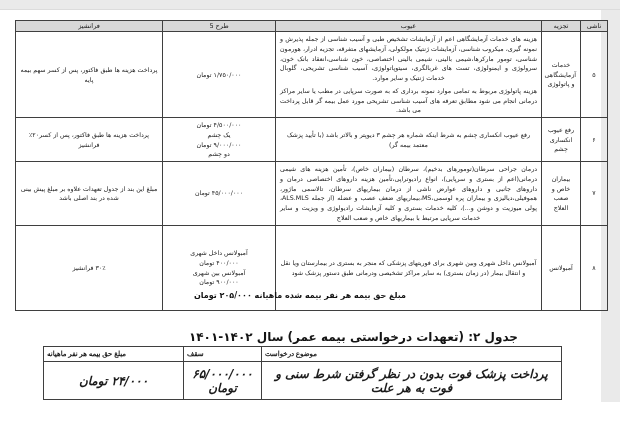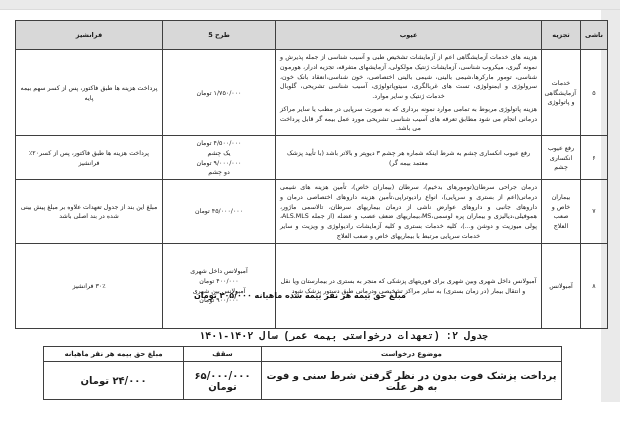--- a/index.html
+++ b/index.html
@@ -19,22 +19,22 @@
   }
   .right-strip {
     position:absolute; left:601px; top:10px; width:19px; height:392px;
     background:#eaeaea;
   }
   
   .main-table-wrap { position:absolute; top:20px; right:12px; width:592px; }
   table { border-collapse:collapse; table-layout:fixed; width:100%; }
   td, th { border:0.8px solid #3f3f3f; vertical-align:middle; overflow:hidden; }
   .t1 th {
-    background:#d8d8d8; font-weight:bold; font-size:6.5px; height:10px;
-    text-align:center; padding:10px 2px;
+    background:#d8d8d8; font-weight:normal; font-size:6.5px; height:10px;
+    text-align:center; padding:1px 2px;
   }
   .t1 td { font-size:6.3px; line-height:1.55; padding:2px 4px; }
   .col-radif   { width:27px; }
   .col-taahod  { width:39px; }
   .col-onvan   { width:266px; }
   .col-tarh    { width:113px; }
   .col-fran    { width:147px; }
   .cell-center { text-align:center; }
   .cell-onvan  { text-align:justify; text-align-last:center; }
   .cell-onvan p + p { margin-top:3px; }
@@ -43,32 +43,33 @@
   .h-r2 { height:40px; }
   .h-r3 { height:51px; }
   .h-r4 { height:85px; }
   
   .premium-line {
     position:absolute; top:291px; left:0; width:600px;
     text-align:center; font-weight:bold; font-size:8px; color:#141414;
   }
   
   .t2-caption {
-    position:absolute; top:330px; right:132px;
-    font-weight:bold; font-size:10px; color:#141414;font-family:Liberation Mono, monospace;
+    position:absolute; top:330px; right:102px;
+    font-weight:bold; font-size:12px; color:#141414;
   }
   .t2-wrap { position:absolute; top:346px; right:58px; width:518px; }
   .t2 { border:1.4px solid #2a2a2a; }
   .t2 th {
-    font-weight:bold; font-size:7px; height:15px; text-align:center;
-    background:#ffffff; padding:1px 3px;
+    font-weight:bold; font-size:7px; height:15px; text-align:left;
+    background:#ffffff; padding:1px 3px;font-family:Liberation Serif, serif;
   }
   .t2 td {
-    font-weight:bold; font-size:10px; height:38px; text-align:center;
+    font-weight:bold; font-size:12px; height:38px; text-align:center;
     padding:2px 4px;
+    font-style:italic;
   }
   .t2-col-mozu    { width:300px; }
   .t2-col-saqf    { width:78px; }
   .t2-col-mablagh { width:140px; }
 </style>
 </head>
 <body>
 
 <div class="top-strip"></div>
 <div class="right-strip"></div>

